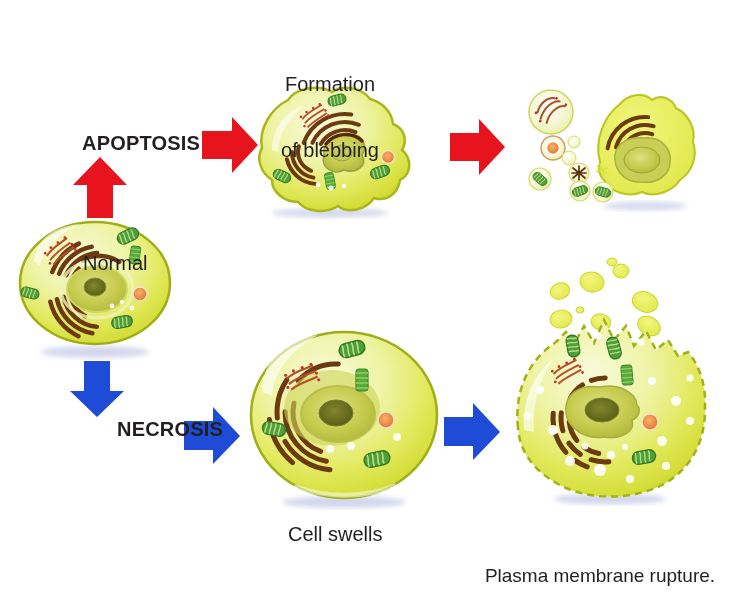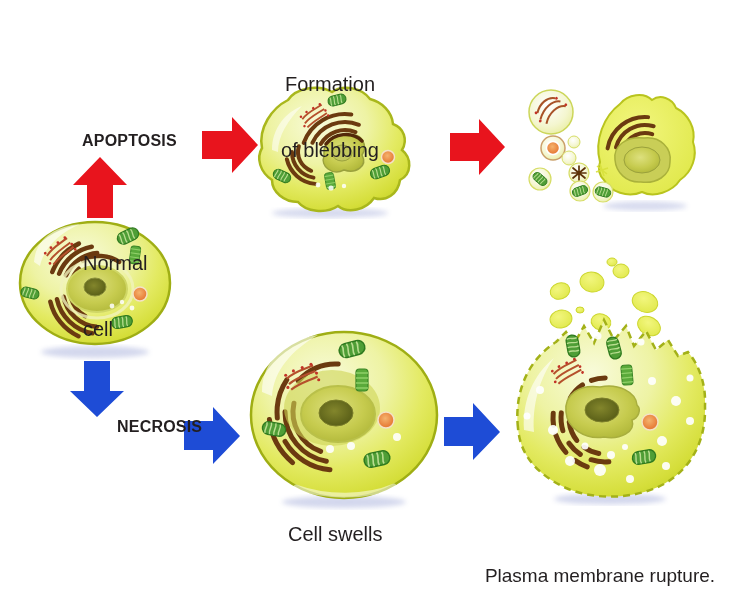--- a/index.html
+++ b/index.html
@@ -4,21 +4,21 @@
 <style>
   html,body{margin:0;padding:0;background:#ffffff;}
   #stage{
     position:relative;width:756px;height:600px;background:#ffffff;overflow:hidden;
     font-family:"Liberation Sans","DejaVu Sans",sans-serif;color:#231f20;
   }
   #art{position:absolute;left:0;top:0;}
   .lbl{position:absolute;white-space:pre-wrap;}
   .cap{font-size:20px;line-height:22px;text-align:right;}
   .para{font-size:19px;line-height:22px;text-align:center;}
-  .head{font-size:16px;font-weight:bold;letter-spacing:0.2px;}
+  .head{font-size:20px;font-weight:bold;letter-spacing:0.2px;}
   .center{text-align:center;}
   .right{text-align:left;}
 </style>
 </head>
 <body>
 
 <div id="stage">
 
   <svg id="art" width="756" height="600" viewBox="0 0 756 600">
     <defs>
@@ -276,21 +276,20 @@
   <div class="lbl cap center" style="left:230px;top:29px;width:200px;">
     <div>Formation</div>
     <div>of blebbing</div>
   </div>
 
 
   <div class="lbl head" style="left:82px;top:132px;">APOPTOSIS</div>
 
   <div class="lbl cap right" style="right:553px;top:208px;width:120px;">
     <div>Normal</div>
-    <div>cell</div>
   </div>
 
   <div class="lbl head" style="left:80px;top:418px;margin-left:37px;">NECROSIS</div>
 
   <div class="lbl cap" style="left:288px;top:523px;">Cell swells</div>
 
   <div class="lbl para" style="left:455px;top:521px;width:290px;">
     <div>Plasma membrane rupture.</div>
     
     

